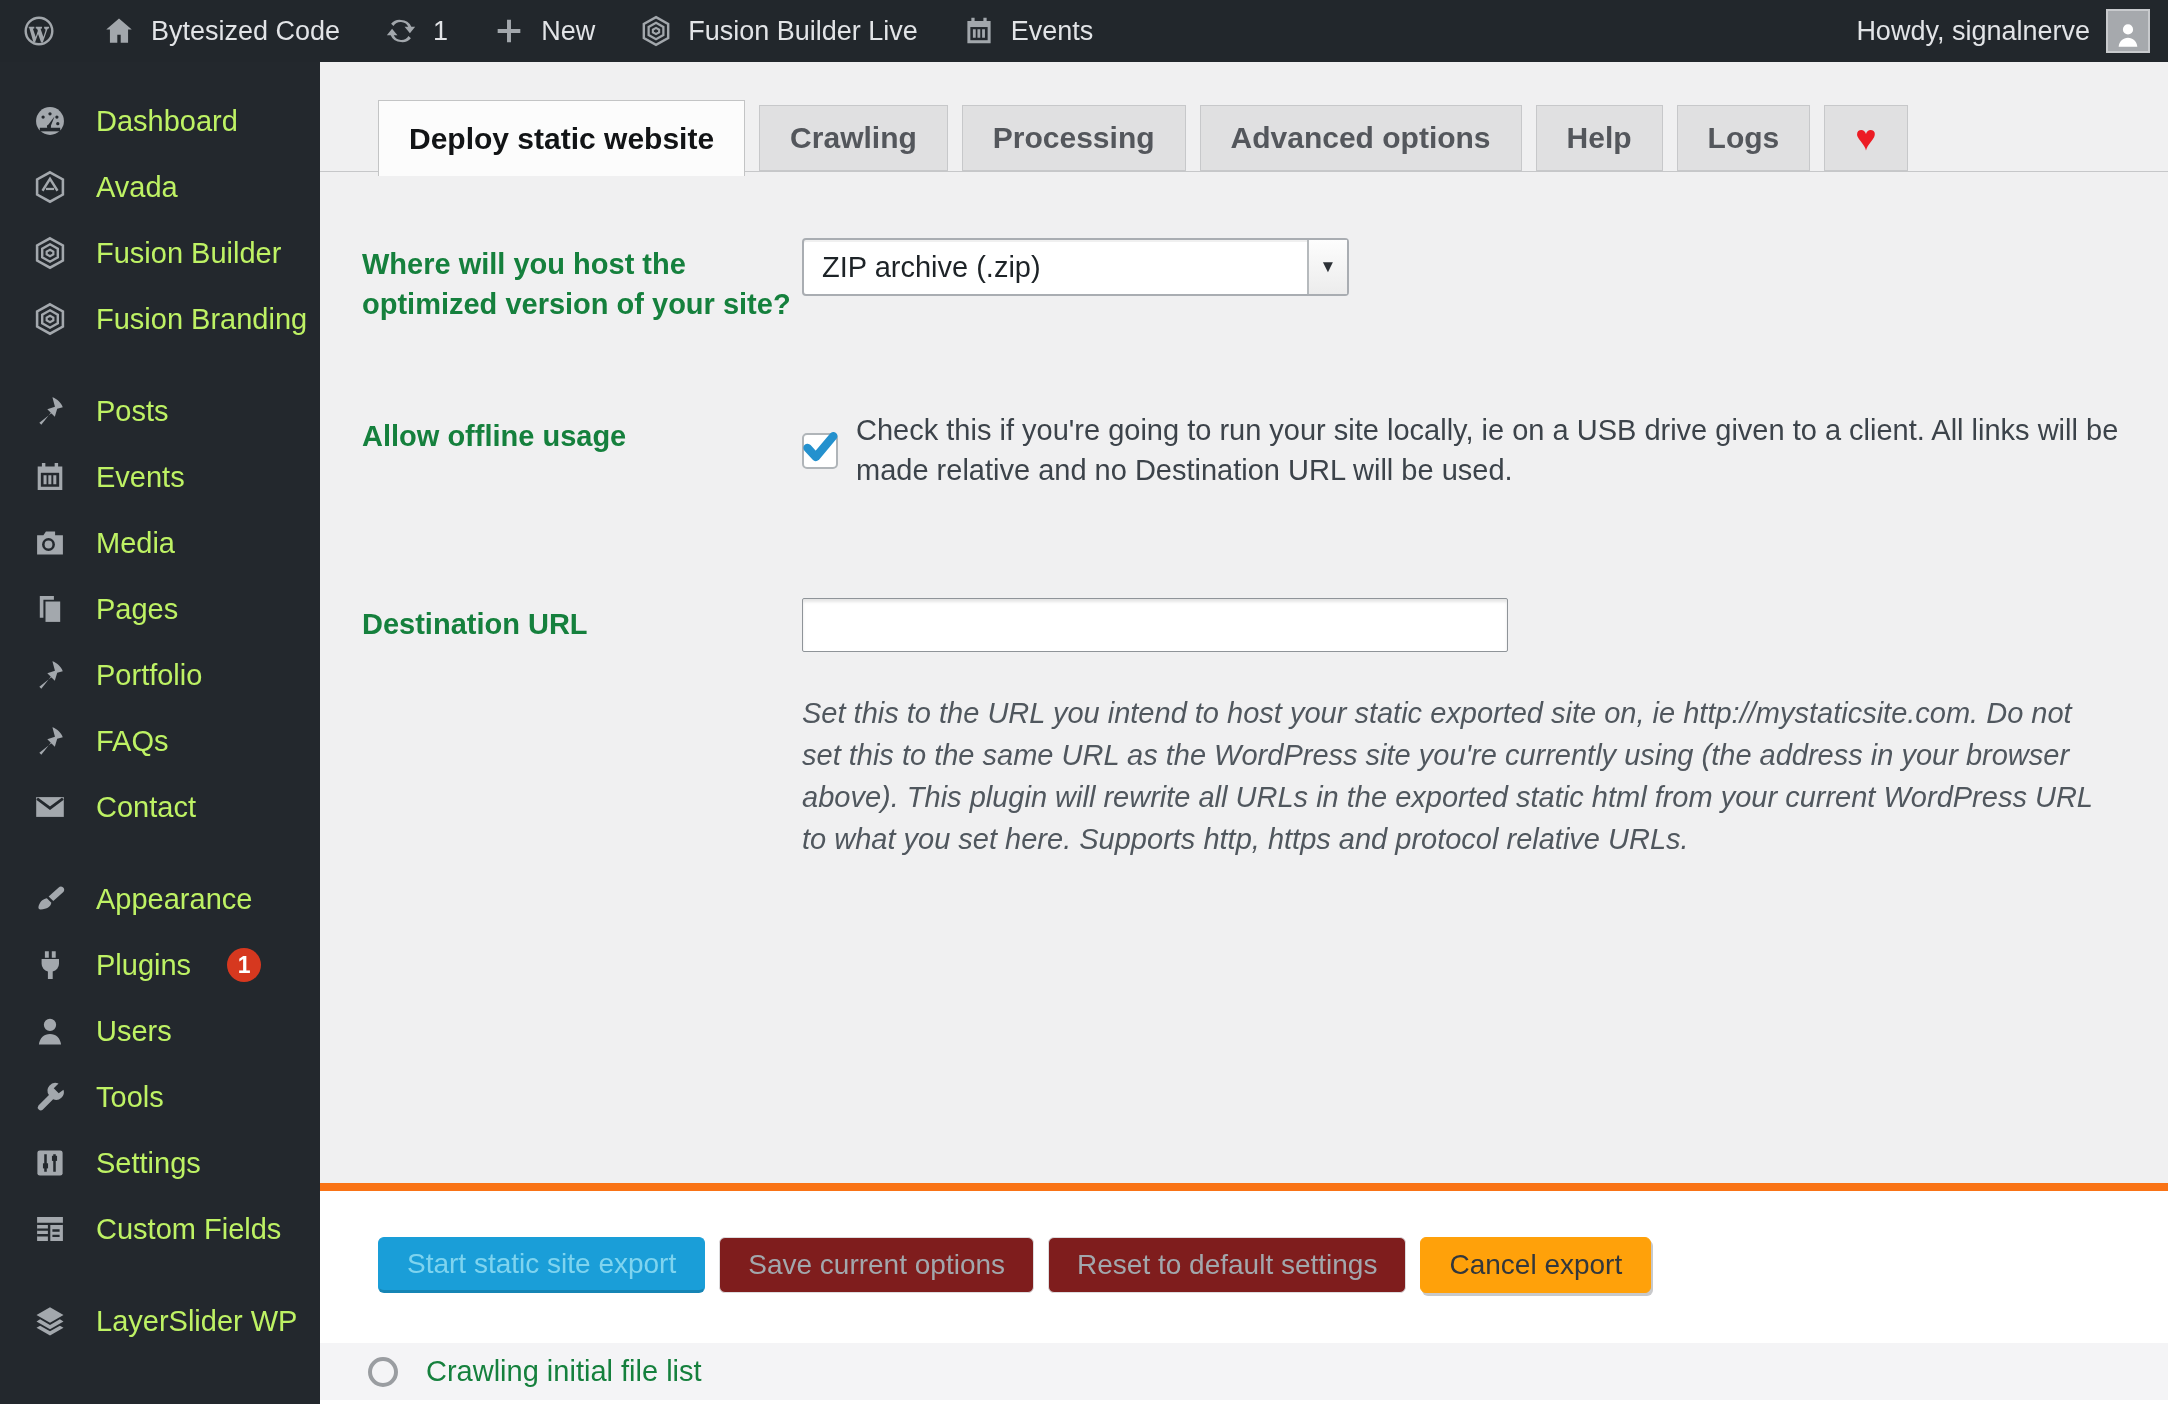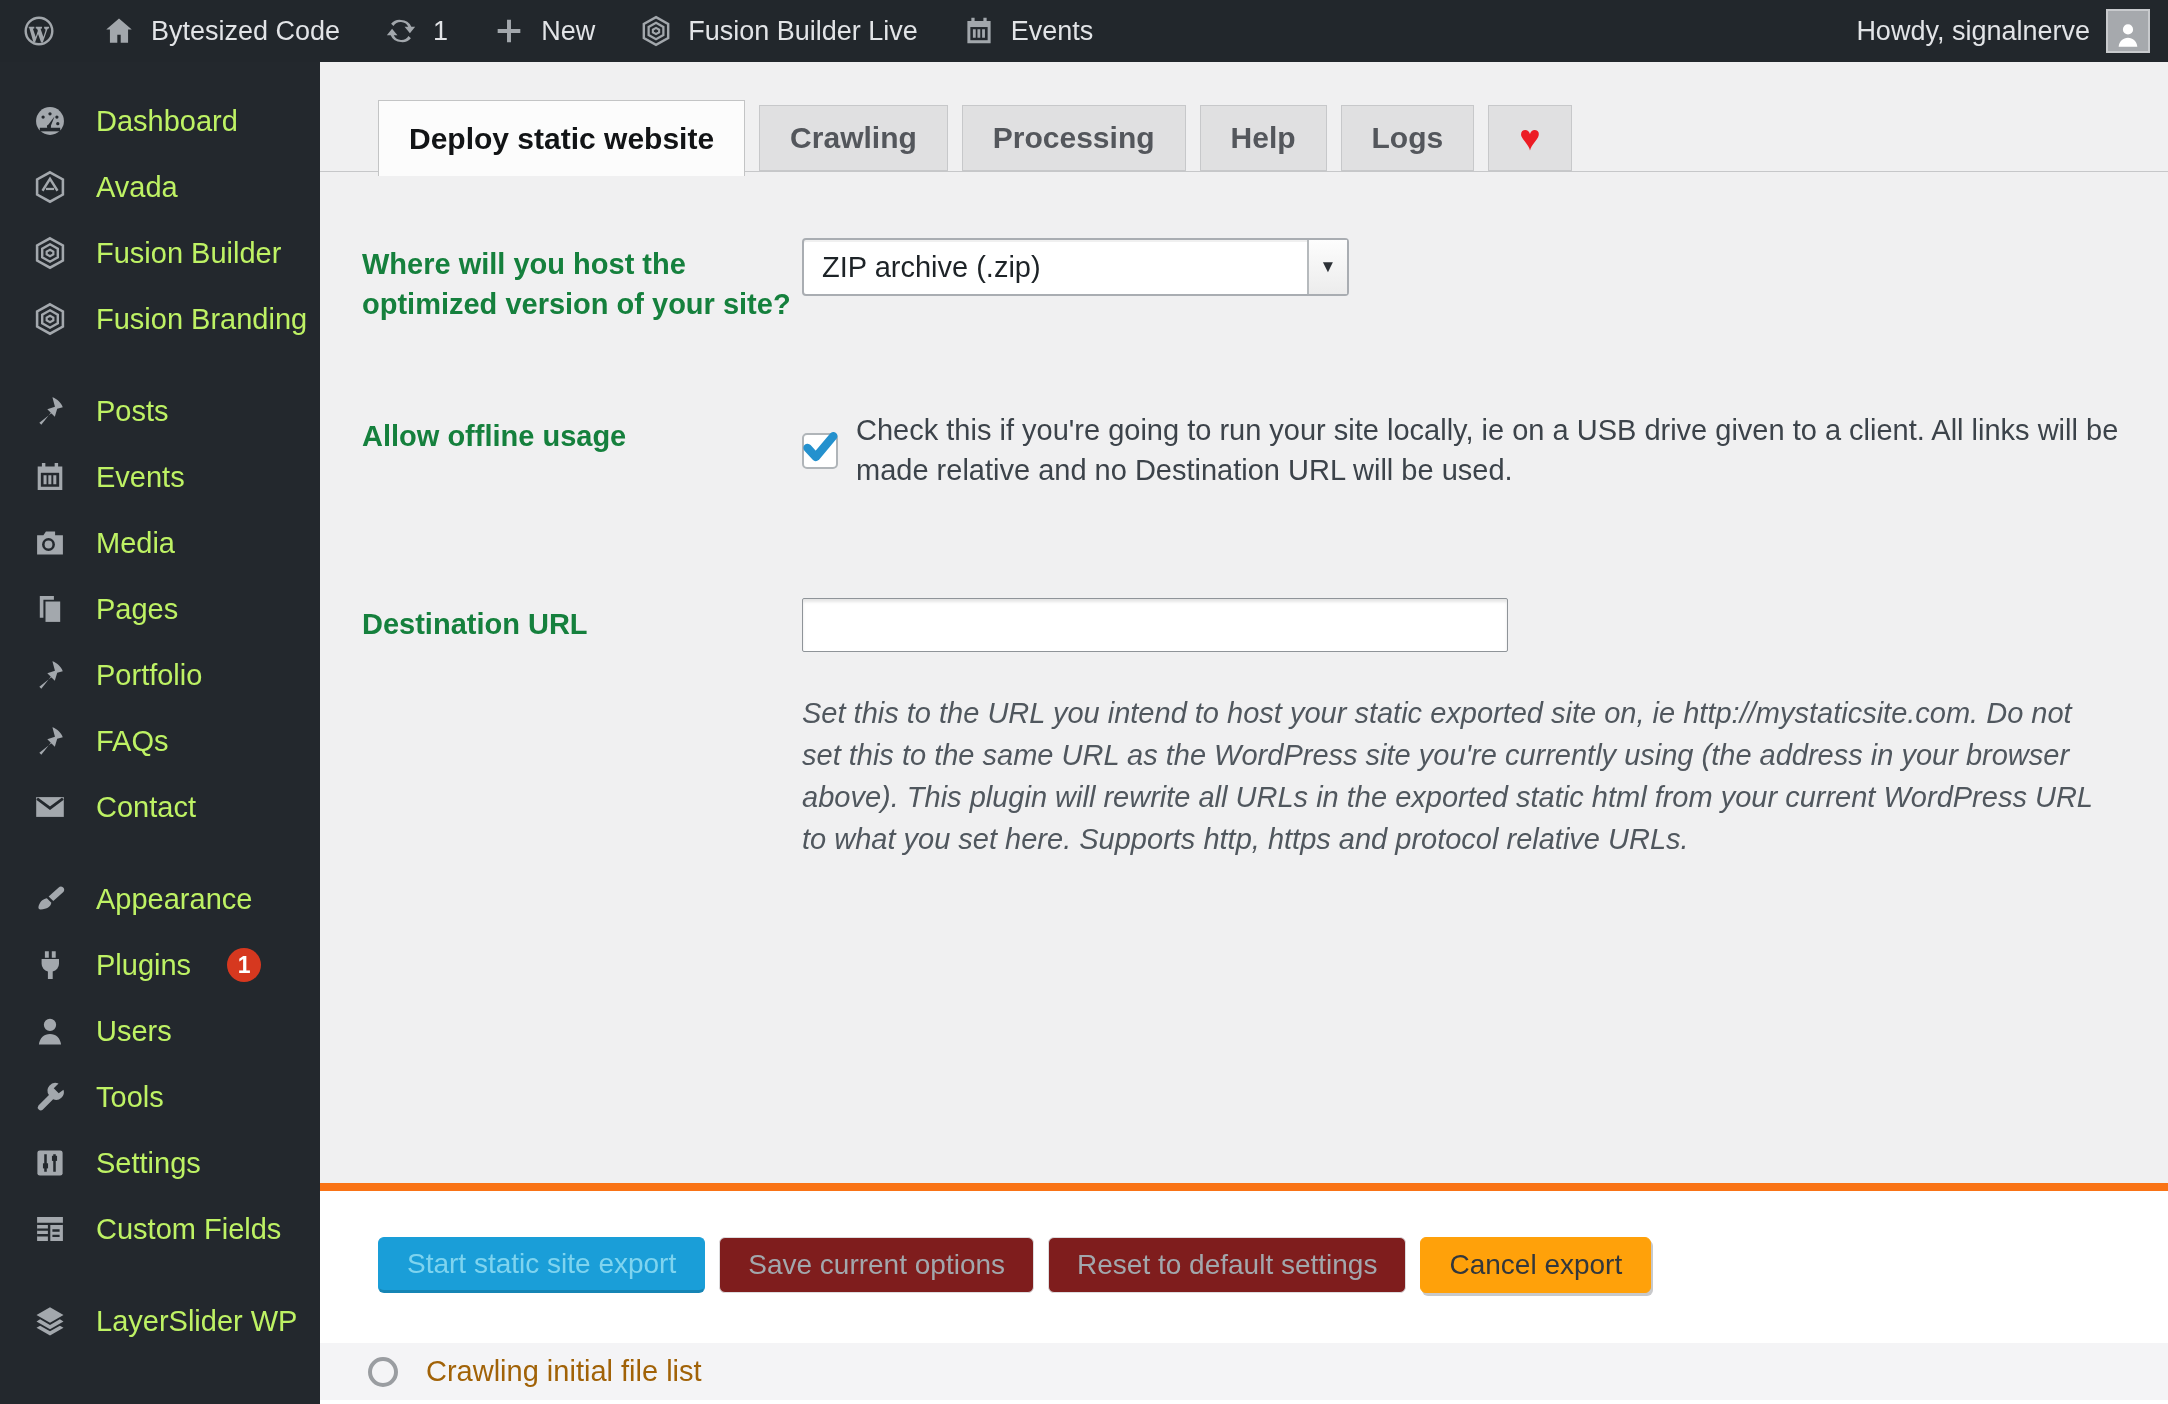--- a/index.html
+++ b/index.html
@@ -72,21 +72,21 @@
   .btn-row { display:flex; align-items:center; gap:14px; padding:46px 0 0 58px; }
   .btn { height:56px; display:inline-flex; align-items:center; justify-content:center; padding:0 28px;
          font-size:28px; border-radius:6px; cursor:pointer; border:1px solid transparent;
          font-family:"Liberation Sans", sans-serif; }
   .btn-primary { background:#1a9ed8; color:#7fd4ef; border-color:#1a9ed8; border-bottom:3px solid #1685b5; }
   .btn-secondary { background:#7f1d1d; color:#a2a7ac; border-color:#dcdcde; }
   .btn-cancel { background:#ffa10a; color:#32373c; border-color:#ffa10a; box-shadow:2px 3px 0 #c8c9cb; }
 
   .progress-strip { margin-top:50px; height:57px; background:#f4f4f6; display:flex; align-items:center; gap:28px; padding-left:48px; }
   .radio-circle { width:30px; height:30px; border:4px solid #9a9da1; border-radius:50%; background:transparent; flex:none; }
-  .progress-label { font-size:29px; color:#a16207; }
+  .progress-label { font-size:29px; color:#15803d; }
 
   .clipped-btn { position:absolute; right:3px; top:213px; width:96px; height:40px; background:#f7f7f8;
                  border:2px solid #c7c8cb; border-radius:8px; }
 </style>
 </head>
 <body>
 
 <div id="screen">
 
   <div class="adminbar">
@@ -332,20 +332,23 @@
 
     <div class="tabbar" id="tabbar">
         <div class="tab active">
           <span>Deploy static website</span>
         </div>
         <div class="tab">
           <span>Crawling</span>
         </div>
         <div class="tab">
           <span>Processing</span>
+        </div>
+        <div class="tab">
+          <span>Advanced options</span>
         </div>
         <div class="tab">
           <span>Help</span>
         </div>
         <div class="tab">
           <span>Logs</span>
         </div>
         <div class="tab">
           <span class="heart">♥</span>
         </div>

